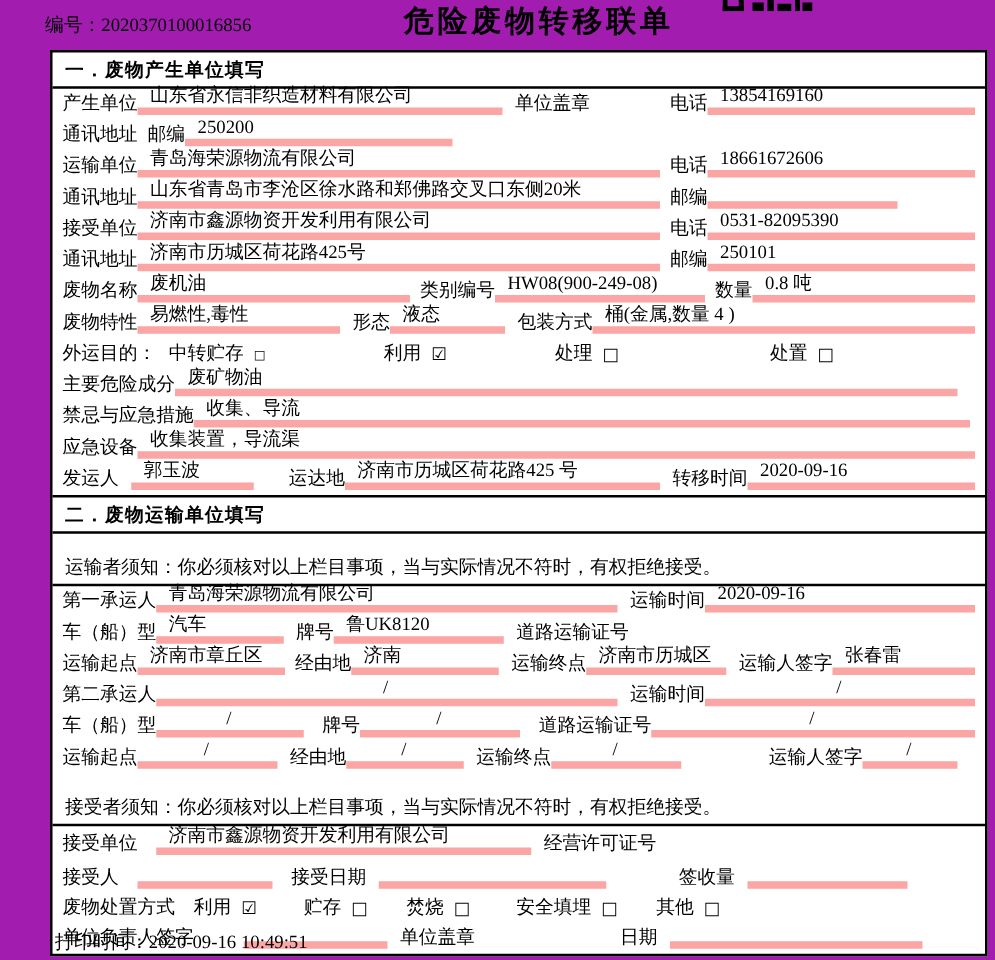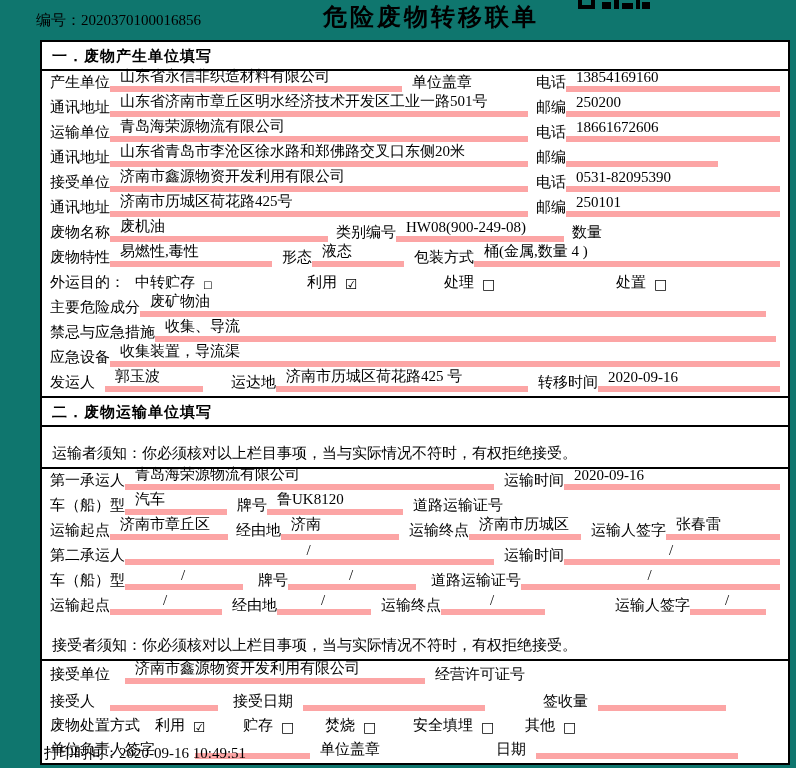--- a/index.html
+++ b/index.html
@@ -1,21 +1,21 @@
 <!DOCTYPE html>
 <html><head>
 <meta charset="utf-8">
 <style>
   * { box-sizing: border-box; }
   html,body { margin:0; padding:0; }
   body {
     width:796px; height:768px; background:#ffffff; color:#000;
     font-family:"Liberation Serif","DejaVu Serif",serif; font-size:15px;
   }
-  .page { position:relative; width:796px; height:768px; overflow:hidden; background:#0f766e; }
+  .page { position:relative; width:796px; height:768px; overflow:hidden; background:#a21caf; }
 
   
   .doc-head { position:relative; height:40px; }
   .doc-no { position:absolute; left:36px; top:11px; font-size:15px; white-space:nowrap; }
   .doc-title {
     position:absolute; left:66px; top:1px; width:730px; text-align:center;
     font-family:"Liberation Sans","DejaVu Sans",sans-serif; font-weight:bold;
     font-size:24px; letter-spacing:3px; white-space:nowrap;
   }
   .stamp-frag { position:absolute; left:578px; top:0; width:72px; height:9px; }
@@ -78,21 +78,20 @@
       <span class="lbl">产生单位</span>
       <span class="u" style="width:292px">山东省永信非织造材料有限公司</span>
       <span class="lbl ml10">单位盖章</span>
       <span class="sp"></span>
       <span class="lbl">电话</span>
       <span class="u" style="width:214px">13854169160</span>
     </div>
 
     <div class="row">
       <span class="lbl">通讯地址</span>
-      <span class="u grow">山东省济南市章丘区明水经济技术开发区工业一路501号</span>
       <span class="lbl ml8">邮编</span>
       <span class="u" style="width:214px">250200</span>
     </div>
 
     <div class="row">
       <span class="lbl">运输单位</span>
       <span class="u grow">青岛海荣源物流有限公司</span>
       <span class="lbl ml8">电话</span>
       <span class="u" style="width:214px">18661672606</span>
     </div>
@@ -118,20 +117,21 @@
       <span class="lbl ml8">邮编</span>
       <span class="u" style="width:214px">250101</span>
     </div>
 
     <div class="row">
       <span class="lbl">废物名称</span>
       <span class="u" style="width:218px">废机油</span>
       <span class="lbl ml8">类别编号</span>
       <span class="u" style="width:168px">HW08(900-249-08)</span>
       <span class="lbl ml8">数量</span>
+      <span class="u grow">0.8 吨</span>
     </div>
 
     <div class="row">
       <span class="lbl">废物特性</span>
       <span class="u" style="width:162px">易燃性,毒性</span>
       <span class="lbl ml10">形态</span>
       <span class="u" style="width:92px">液态</span>
       <span class="lbl ml10">包装方式</span>
       <span class="u grow">桶(金属,数量  4 )</span>
     </div>

